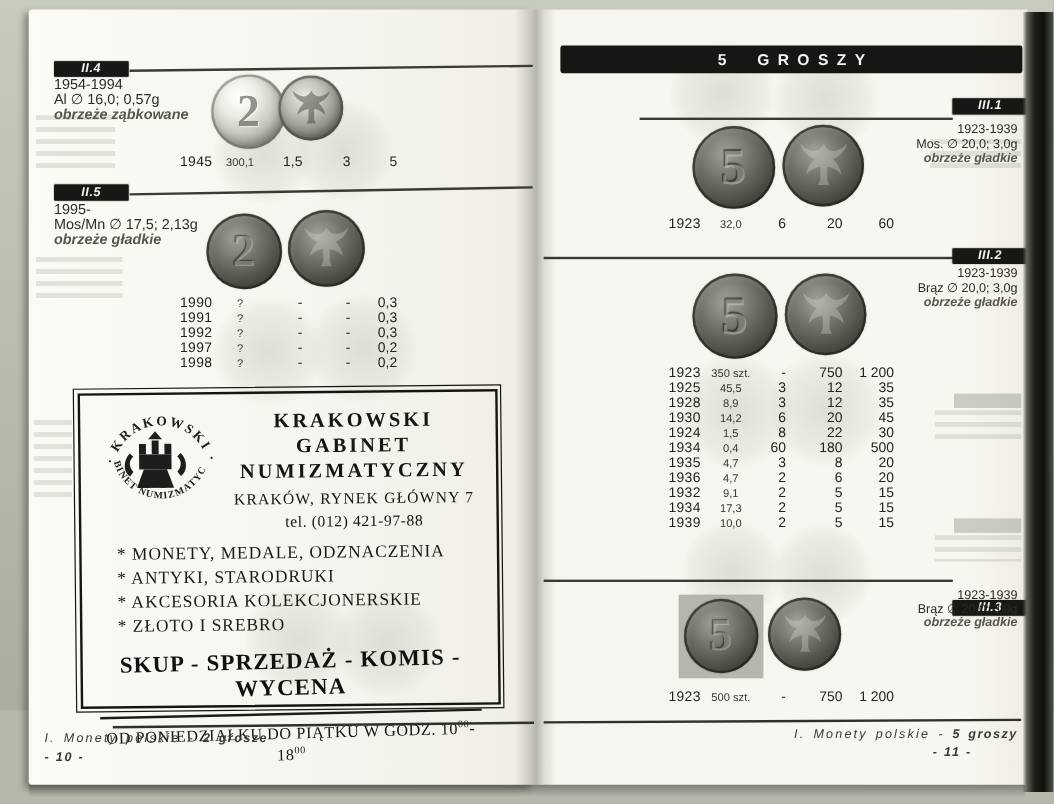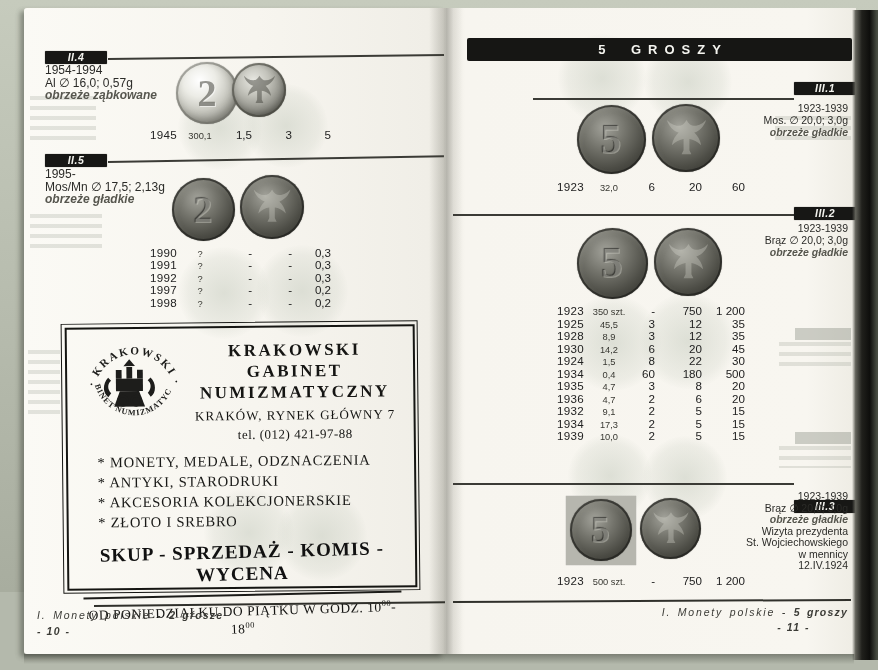--- a/index.html
+++ b/index.html
@@ -375,26 +375,20 @@
           <span class="c4">15</span>
         </div>
       </div>
 
     <div class="rule" style="left:8px;top:475px;width:341px"></div>
     <div class="tab" style="left:349px;top:492px">III.3</div>
     <div class="info-r" style="top:483px;line-height:11.5px">
       <div>1923-1939</div>
       <div>Brąz ∅ 20,0; 3,0g</div>
       <div class="edge-note">obrzeże gładkie</div>
-      <div>
-          <div>Wizyta prezydenta</div>
-          <div>St. Wojciechowskiego</div>
-          <div>w mennicy</div>
-          <div>12.IV.1924</div>
-        </div>
     </div>
     <div class="photo" style="left:121px;top:488px;width:70px;height:69px"></div>
     <div class="coin coin-dark" style="left:125px;top:491px;width:62px;height:62px">
       <span class="num num-on-dark" style="font-size:38px">5</span>
     </div>
     <div class="coin coin-dark" style="left:195px;top:490px;width:61px;height:61px">
       <svg class="emblem" viewBox="0 0 100 100">
           <use href="#eagle" fill="rgba(222,222,212,.32)"></use>
         </svg>
     </div>

